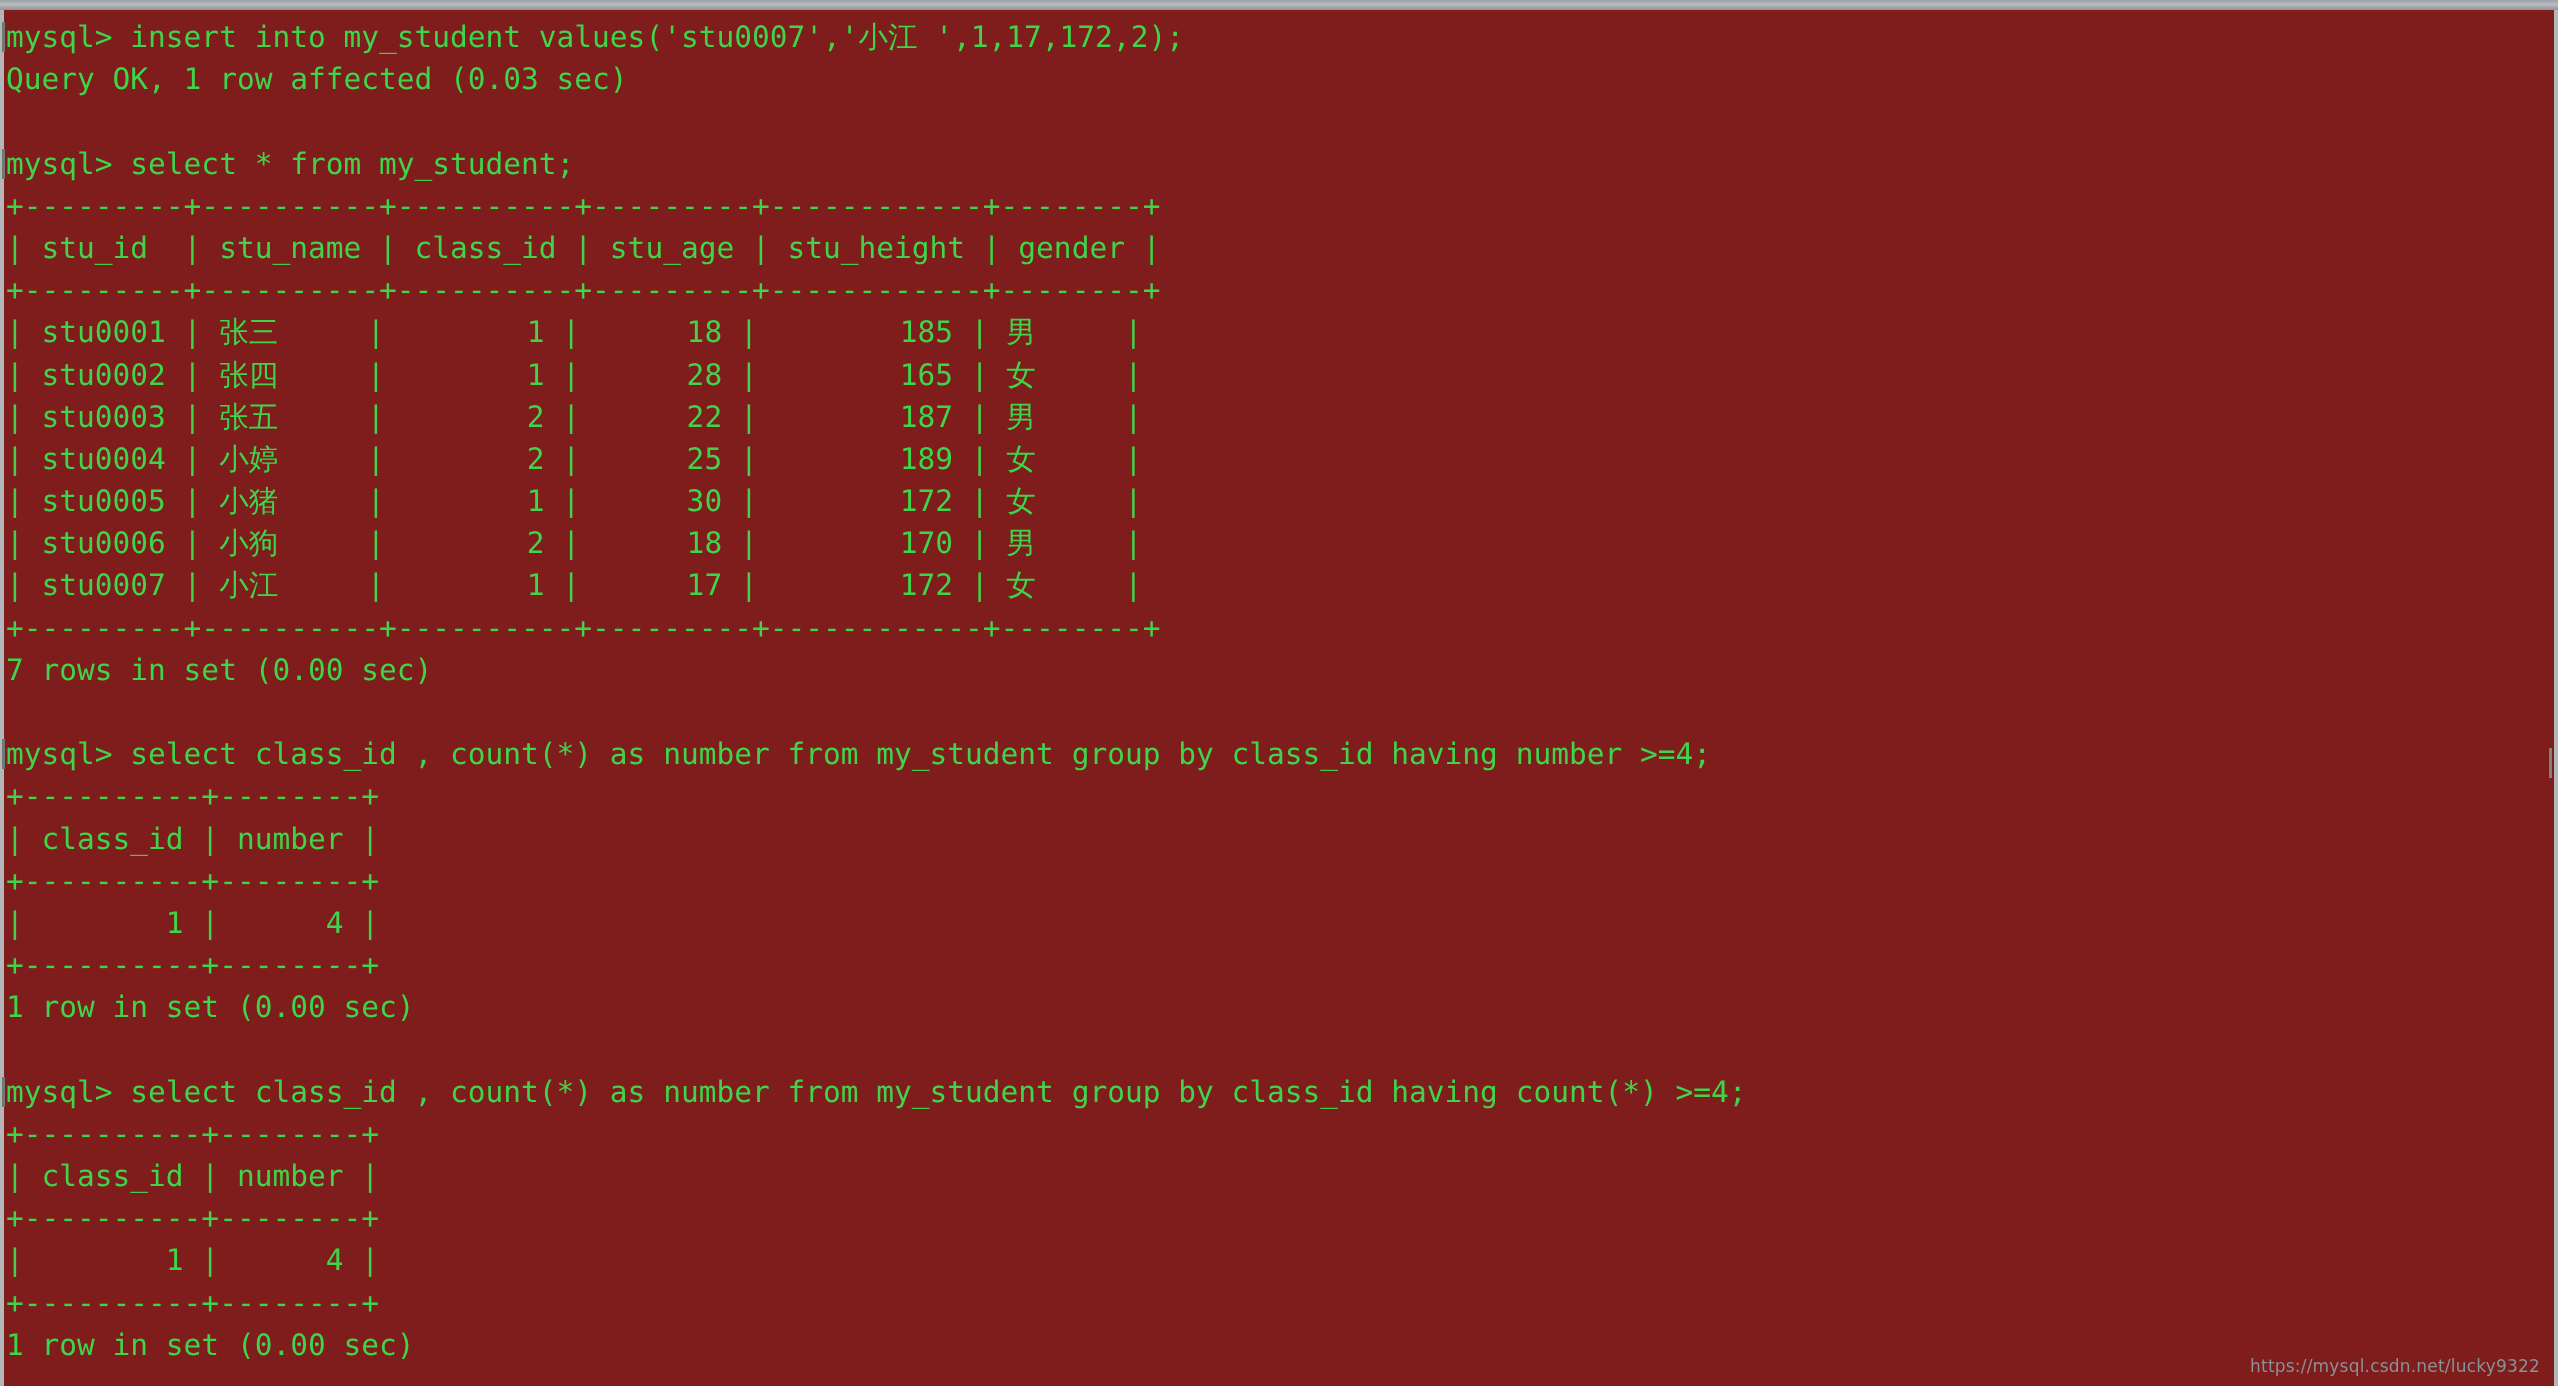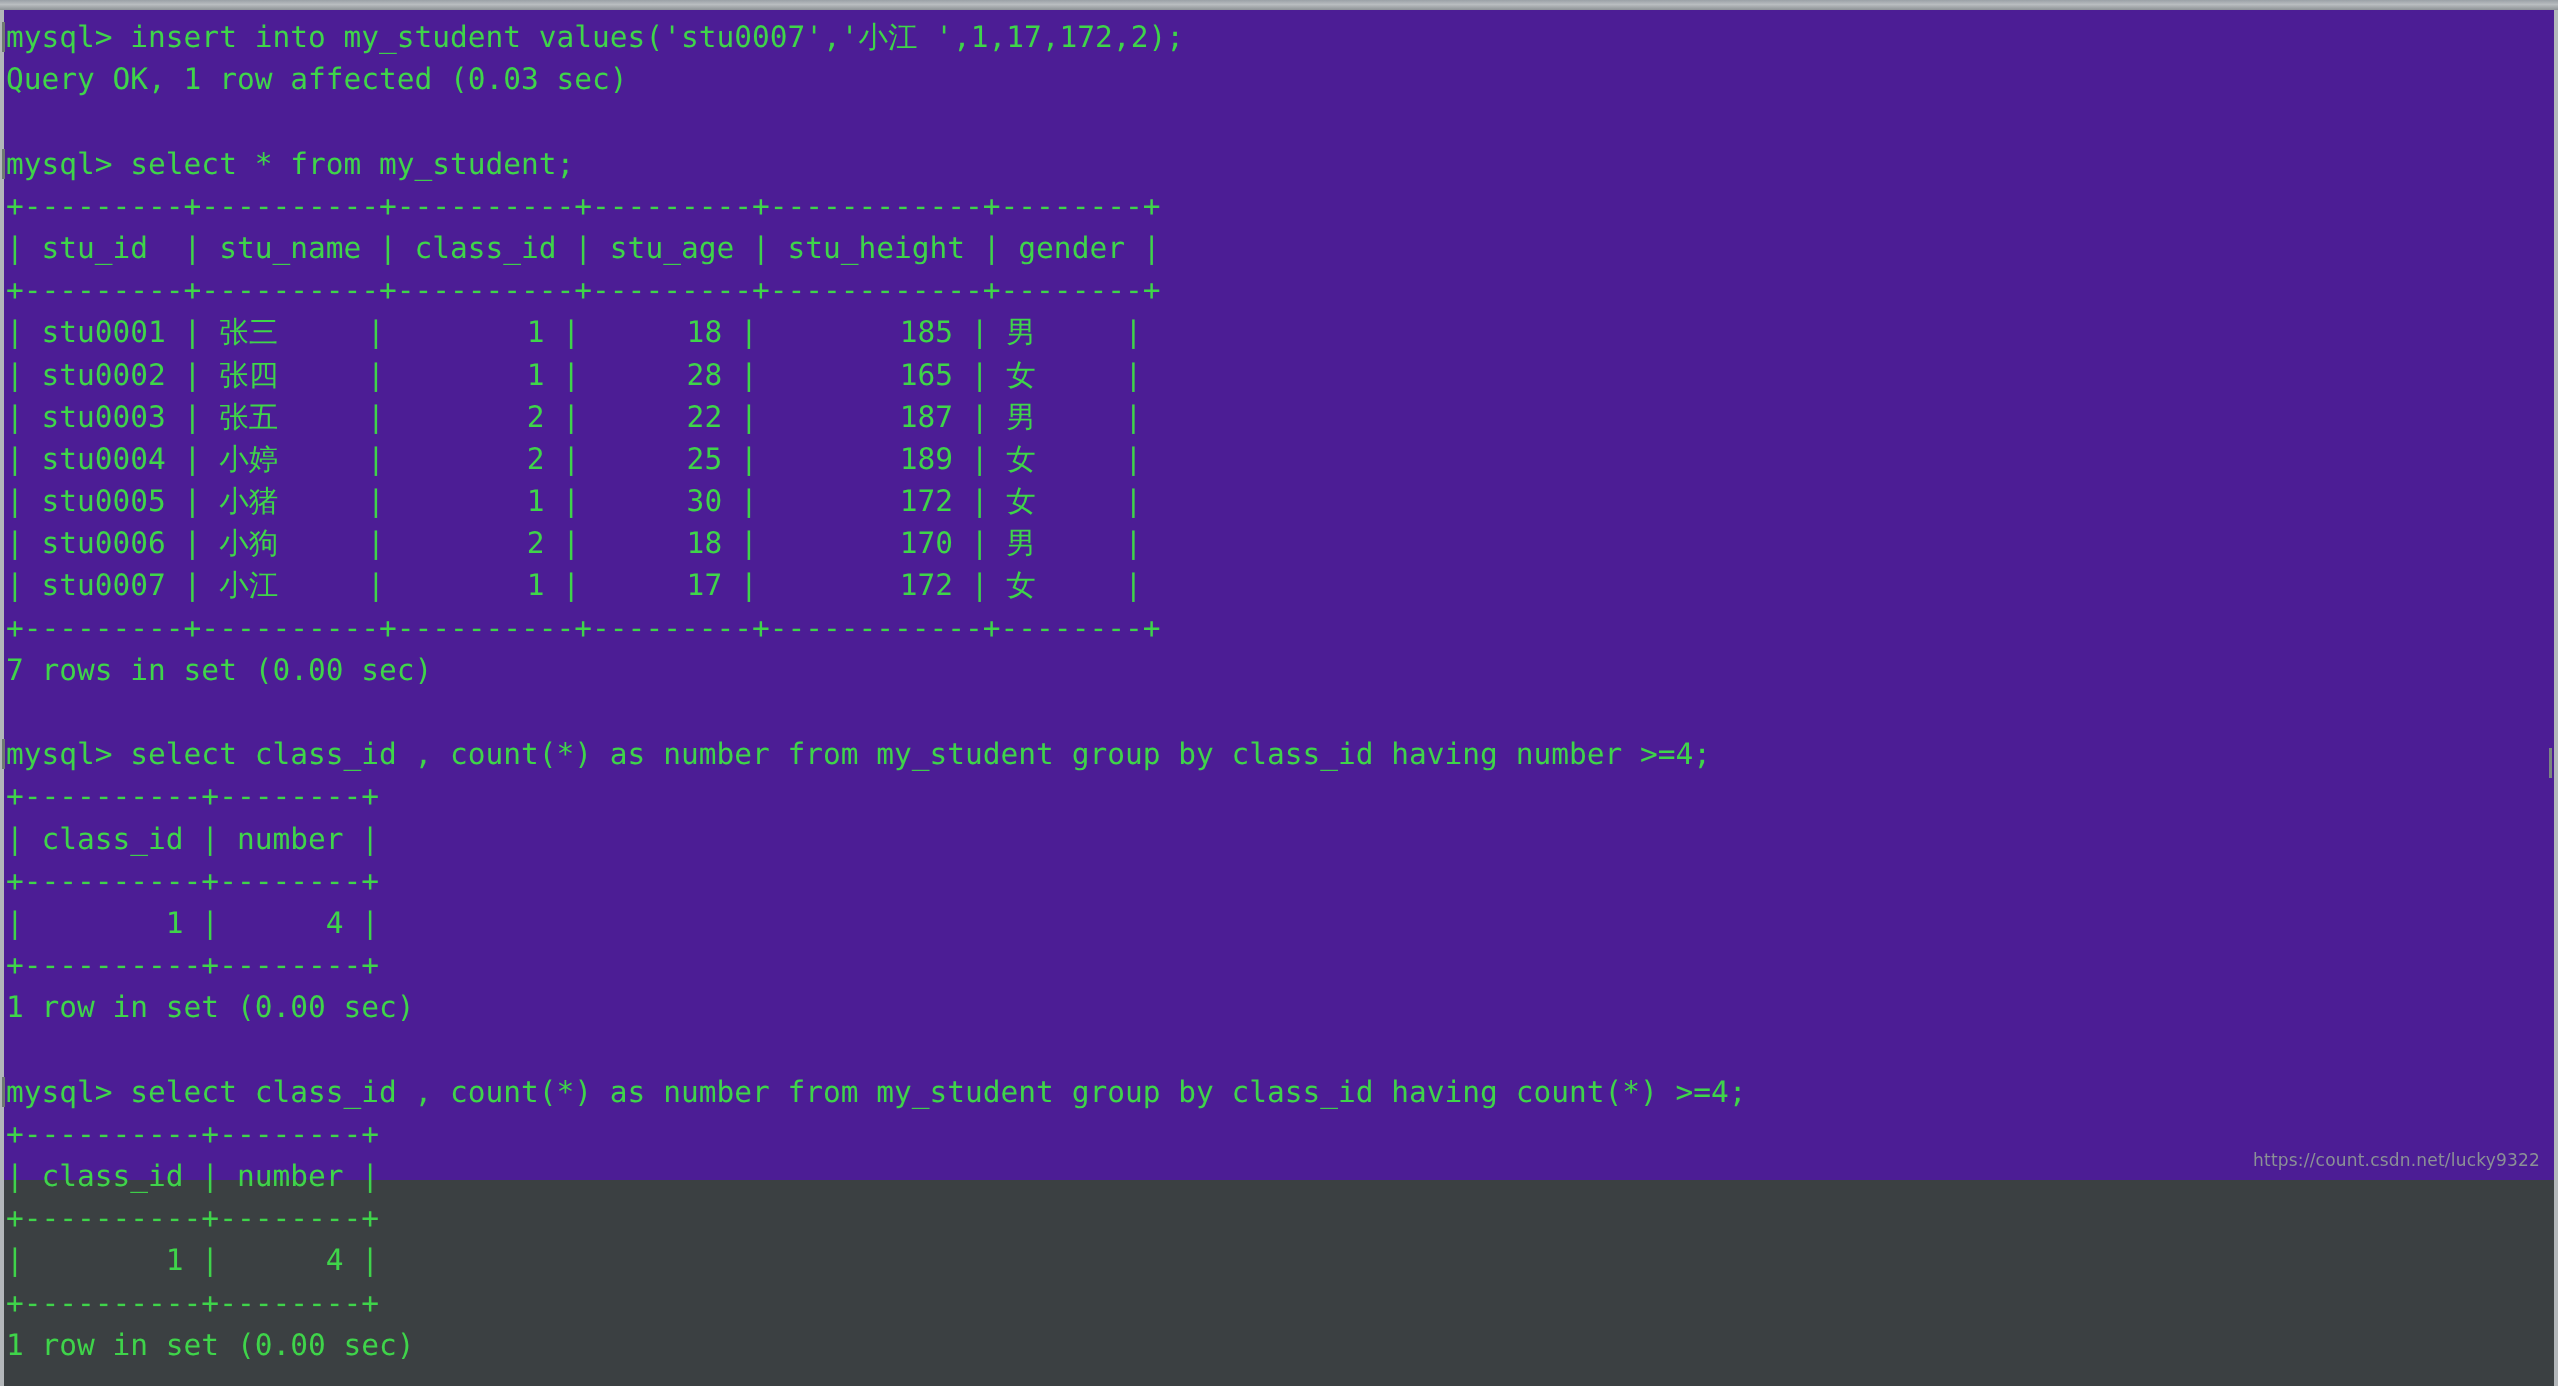--- a/index.html
+++ b/index.html
@@ -9,22 +9,22 @@
   }
   body {
     width: 2558px;
     height: 1386px;
     overflow: hidden;
     font-family: "DejaVu Sans Mono", "Liberation Mono", monospace;
   }
   #screen {
     position: relative;
     width: 2558px;
-    height: 1180px;
-    background: #4c1d95;
+    height: 1386px;
+    background: #7f1d1d;
     box-sizing: border-box;
   }
   
   .titlebar {
     position: absolute;
     top: 0; left: 0;
     width: 2558px;
     height: 10px;
     background: linear-gradient(to bottom, #9aa0a6 0%, #b9bdc0 45%, #8e9396 100%);
   }
@@ -101,14 +101,14 @@
 <div id="screen">
 
   <div class="titlebar"></div>
   <div class="edge-left"></div>
   <div class="edge-right"></div>
 
   <div class="term" id="term"><div class="line prompt-line">mysql&gt; insert into my_student values('stu0007','小江 ',1,17,172,2);</div><div class="line">Query OK, 1 row affected (0.03 sec)</div><div class="line blank"></div><div class="line prompt-line">mysql&gt; select * from my_student;</div><div class="line">+---------+----------+----------+---------+------------+--------+</div><div class="line">| stu_id  | stu_name | class_id | stu_age | stu_height | gender |</div><div class="line">+---------+----------+----------+---------+------------+--------+</div><div class="line">| stu0001 | 张三     |        1 |      18 |        185 | 男     |</div><div class="line">| stu0002 | 张四     |        1 |      28 |        165 | 女     |</div><div class="line">| stu0003 | 张五     |        2 |      22 |        187 | 男     |</div><div class="line">| stu0004 | 小婷     |        2 |      25 |        189 | 女     |</div><div class="line">| stu0005 | 小猪     |        1 |      30 |        172 | 女     |</div><div class="line">| stu0006 | 小狗     |        2 |      18 |        170 | 男     |</div><div class="line">| stu0007 | 小江     |        1 |      17 |        172 | 女     |</div><div class="line">+---------+----------+----------+---------+------------+--------+</div><div class="line">7 rows in set (0.00 sec)</div><div class="line blank"></div><div class="line prompt-line">mysql&gt; select class_id , count(*) as number from my_student group by class_id having number &gt;=4;</div><div class="line">+----------+--------+</div><div class="line">| class_id | number |</div><div class="line">+----------+--------+</div><div class="line">|        1 |      4 |</div><div class="line">+----------+--------+</div><div class="line">1 row in set (0.00 sec)</div><div class="line blank"></div><div class="line prompt-line">mysql&gt; select class_id , count(*) as number from my_student group by class_id having count(*) &gt;=4;</div><div class="line">+----------+--------+</div><div class="line">| class_id | number |</div><div class="line">+----------+--------+</div><div class="line">|        1 |      4 |</div><div class="line">+----------+--------+</div><div class="line">1 row in set (0.00 sec)</div></div>
 
   <div class="right-tick"></div>
 
-  <div class="watermark">https://count.csdn.net/lucky9322</div>
+  <div class="watermark">https://mysql.csdn.net/lucky9322</div>
 </div>
 
 </body></html>

